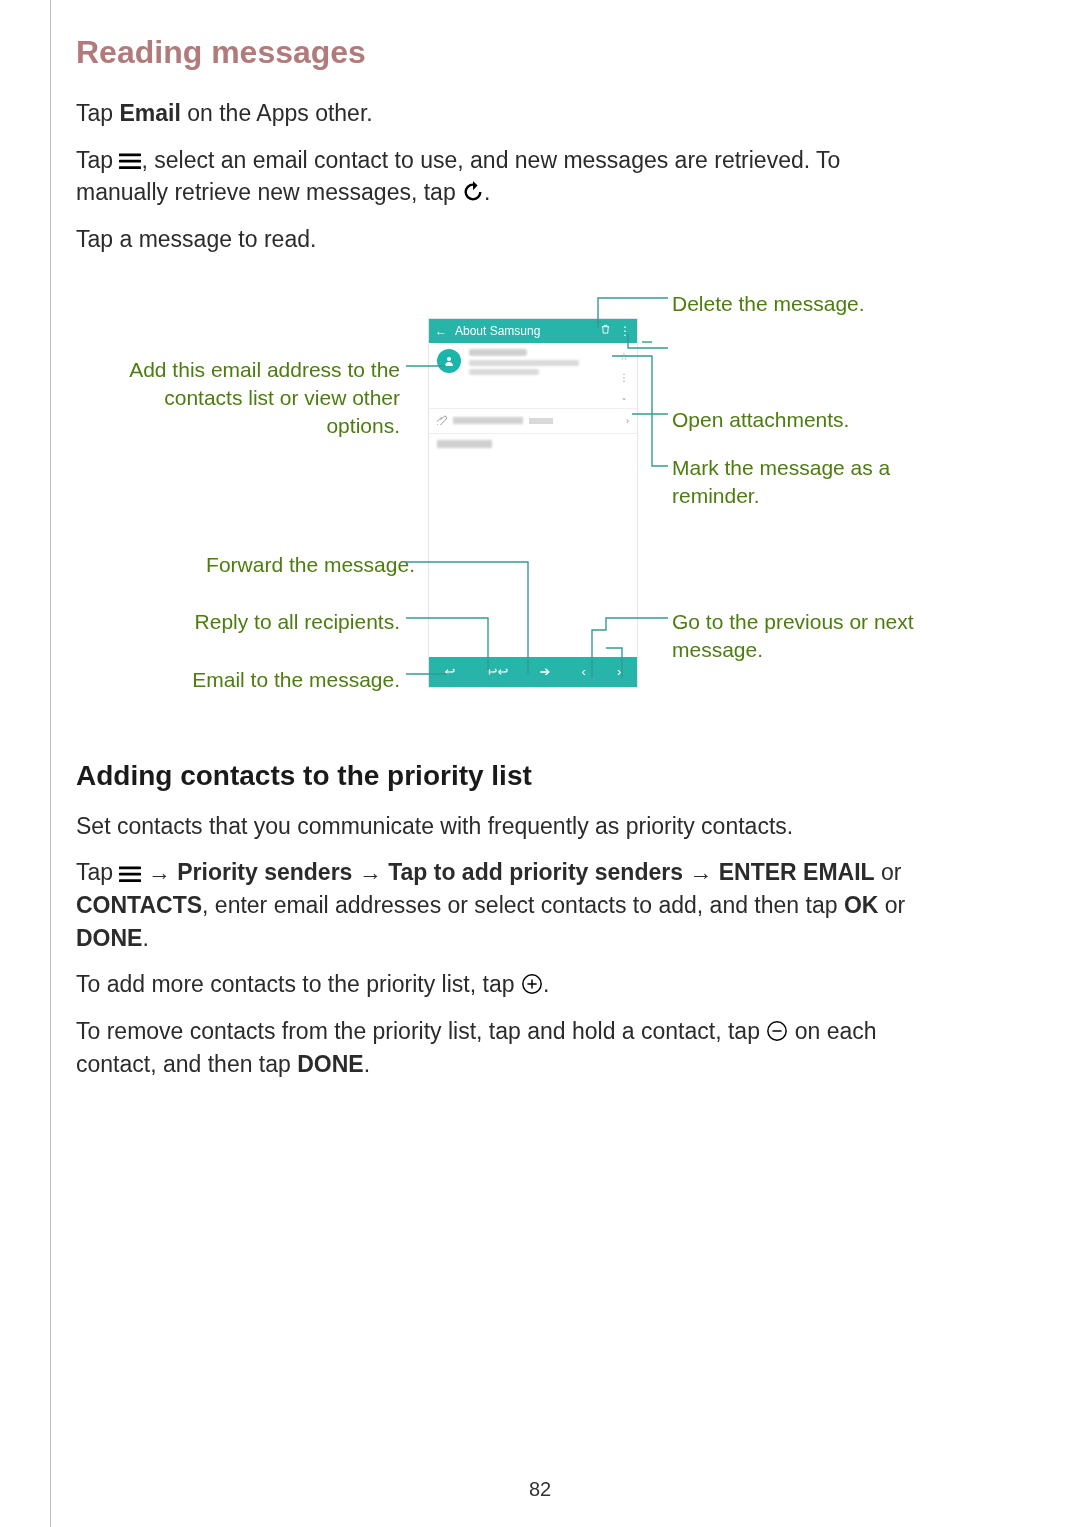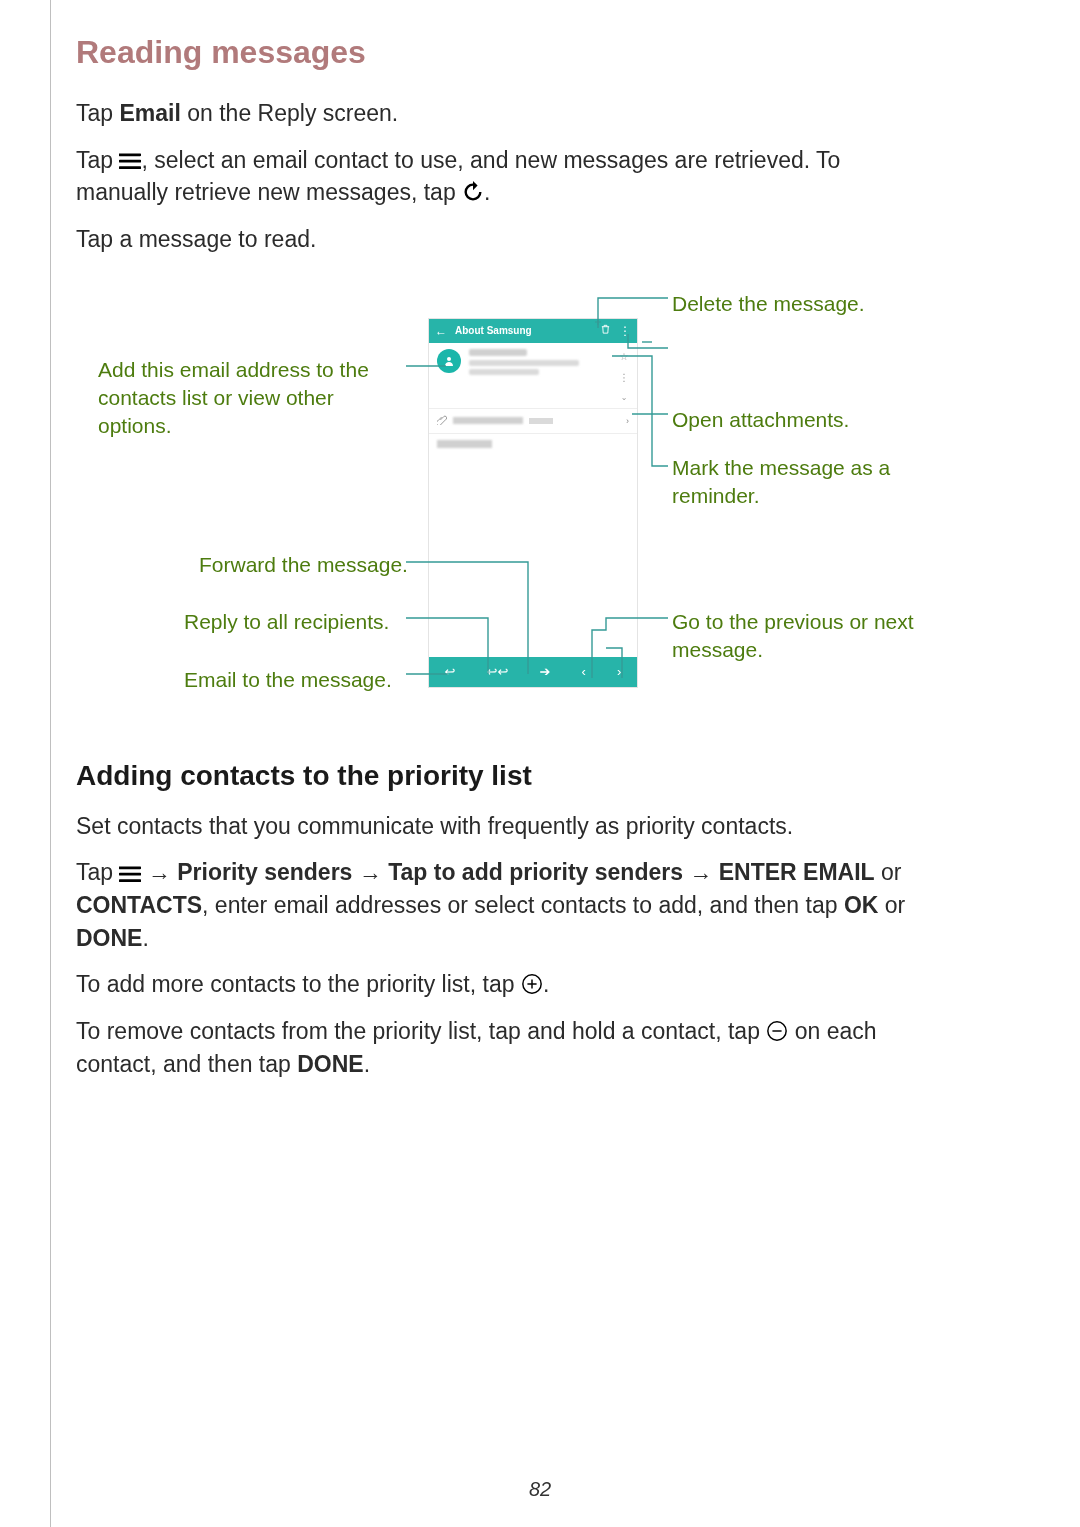--- a/index.html
+++ b/index.html
@@ -66,21 +66,21 @@
     }
     .phone-header {
       background: #27b4a9;
       color: #fff;
       height: 24px;
       display: flex; align-items: center;
       padding: 0 6px;
       gap: 8px;
     }
     .phone-header .back { font-size: 12px; }
-    .phone-header .title { font-size: 10px; font-weight: 700; filter: blur(.5px); }
+    .phone-header .title { font-size: 12px; font-weight: 400; filter: blur(.5px); }
     .phone-header .spacer { flex: 1; }
     .phone-header .trash, .phone-header .menu { font-size: 12px; }
     .row {
       display: flex; align-items: flex-start;
       padding: 6px 8px;
       border-bottom: 1px solid #eee;
     }
     .avatar {
       width: 24px; height: 24px; border-radius: 50%;
       background: #1bb6aa;
@@ -115,40 +115,40 @@
       display:flex; align-items:center; justify-content:space-around;
       color:#fff;
     }
     .phone-footer span { font-size: 13px; }
     .callout {
       position: absolute;
       font-size: 21px; line-height: 1.35;
       color: #4d7c0f;
     }
     .cl-right { left: 596px; }
-    .cl-left { }
+    .cl-left { text-align: right; }
     svg.conn { position:absolute; top:0; left:0; pointer-events:none; }
     .page-num {
       position: absolute;
       bottom: 26px; left: 0; right: 0;
       text-align: center;
-      font-size: 20px; color: #333; font-style: italic;
+      font-size: 20px; color: #333;
     }
   </style>
 </head>
 <body>
 
 <div class="page-rule"></div>
 
 <div class="content">
 
   <h2>Reading messages</h2>
 
   <p>
-    <span>Tap </span><span class="bold">Email</span><span> on the Reply screen.</span>
+    <span>Tap </span><span class="bold">Email</span><span> on the Apps other.</span>
   </p>
 
   <p>
     <span>Tap </span><span class="inline-icon"><svg viewBox="0 0 24 20">
           <path d="M1 3h22M1 10h22M1 17h22" stroke="#000" stroke-width="3" stroke-linecap="round"></path>
         </svg></span><span>, select an email contact to use, and new messages are retrieved. To manually retrieve new messages, tap </span><span class="inline-icon"><svg viewBox="0 0 24 24">
           <path d="M12 4a8 8 0 1 0 8 8" fill="none" stroke="#000" stroke-width="2.6"></path>
           <path d="M12 0l5 5-5 5z" fill="#000"></path>
         </svg></span><span>.</span>
   </p>

